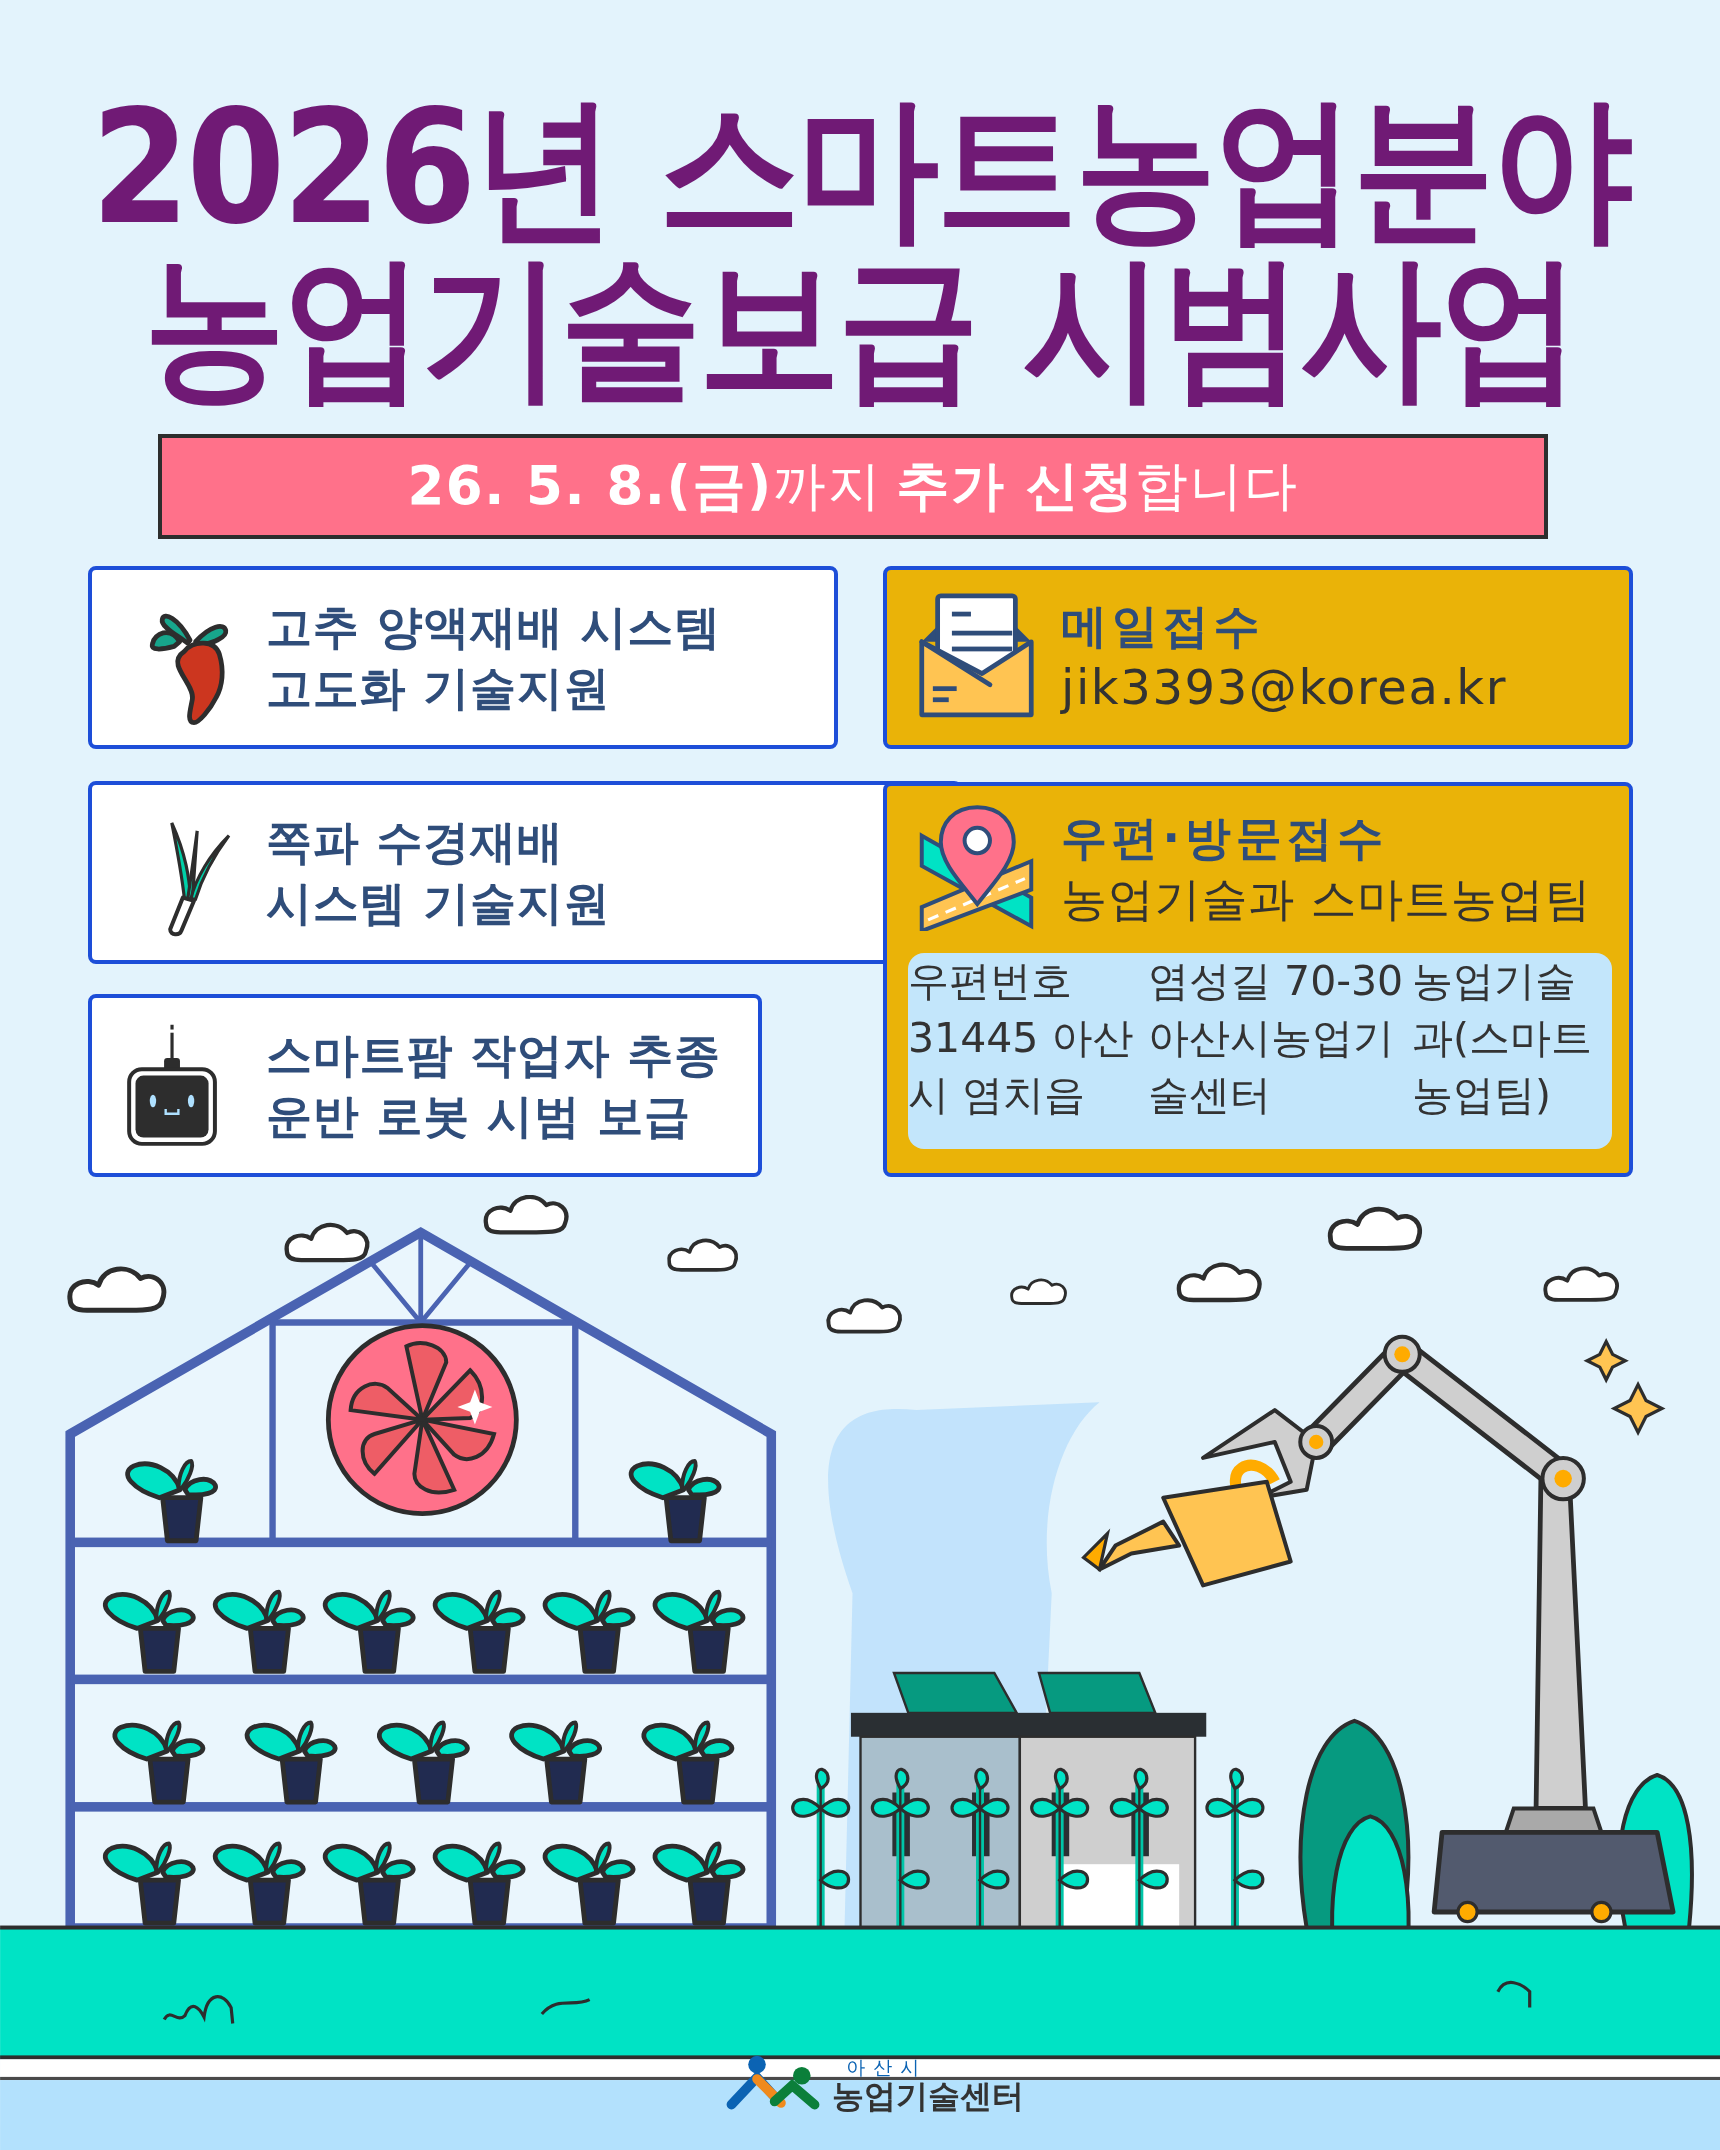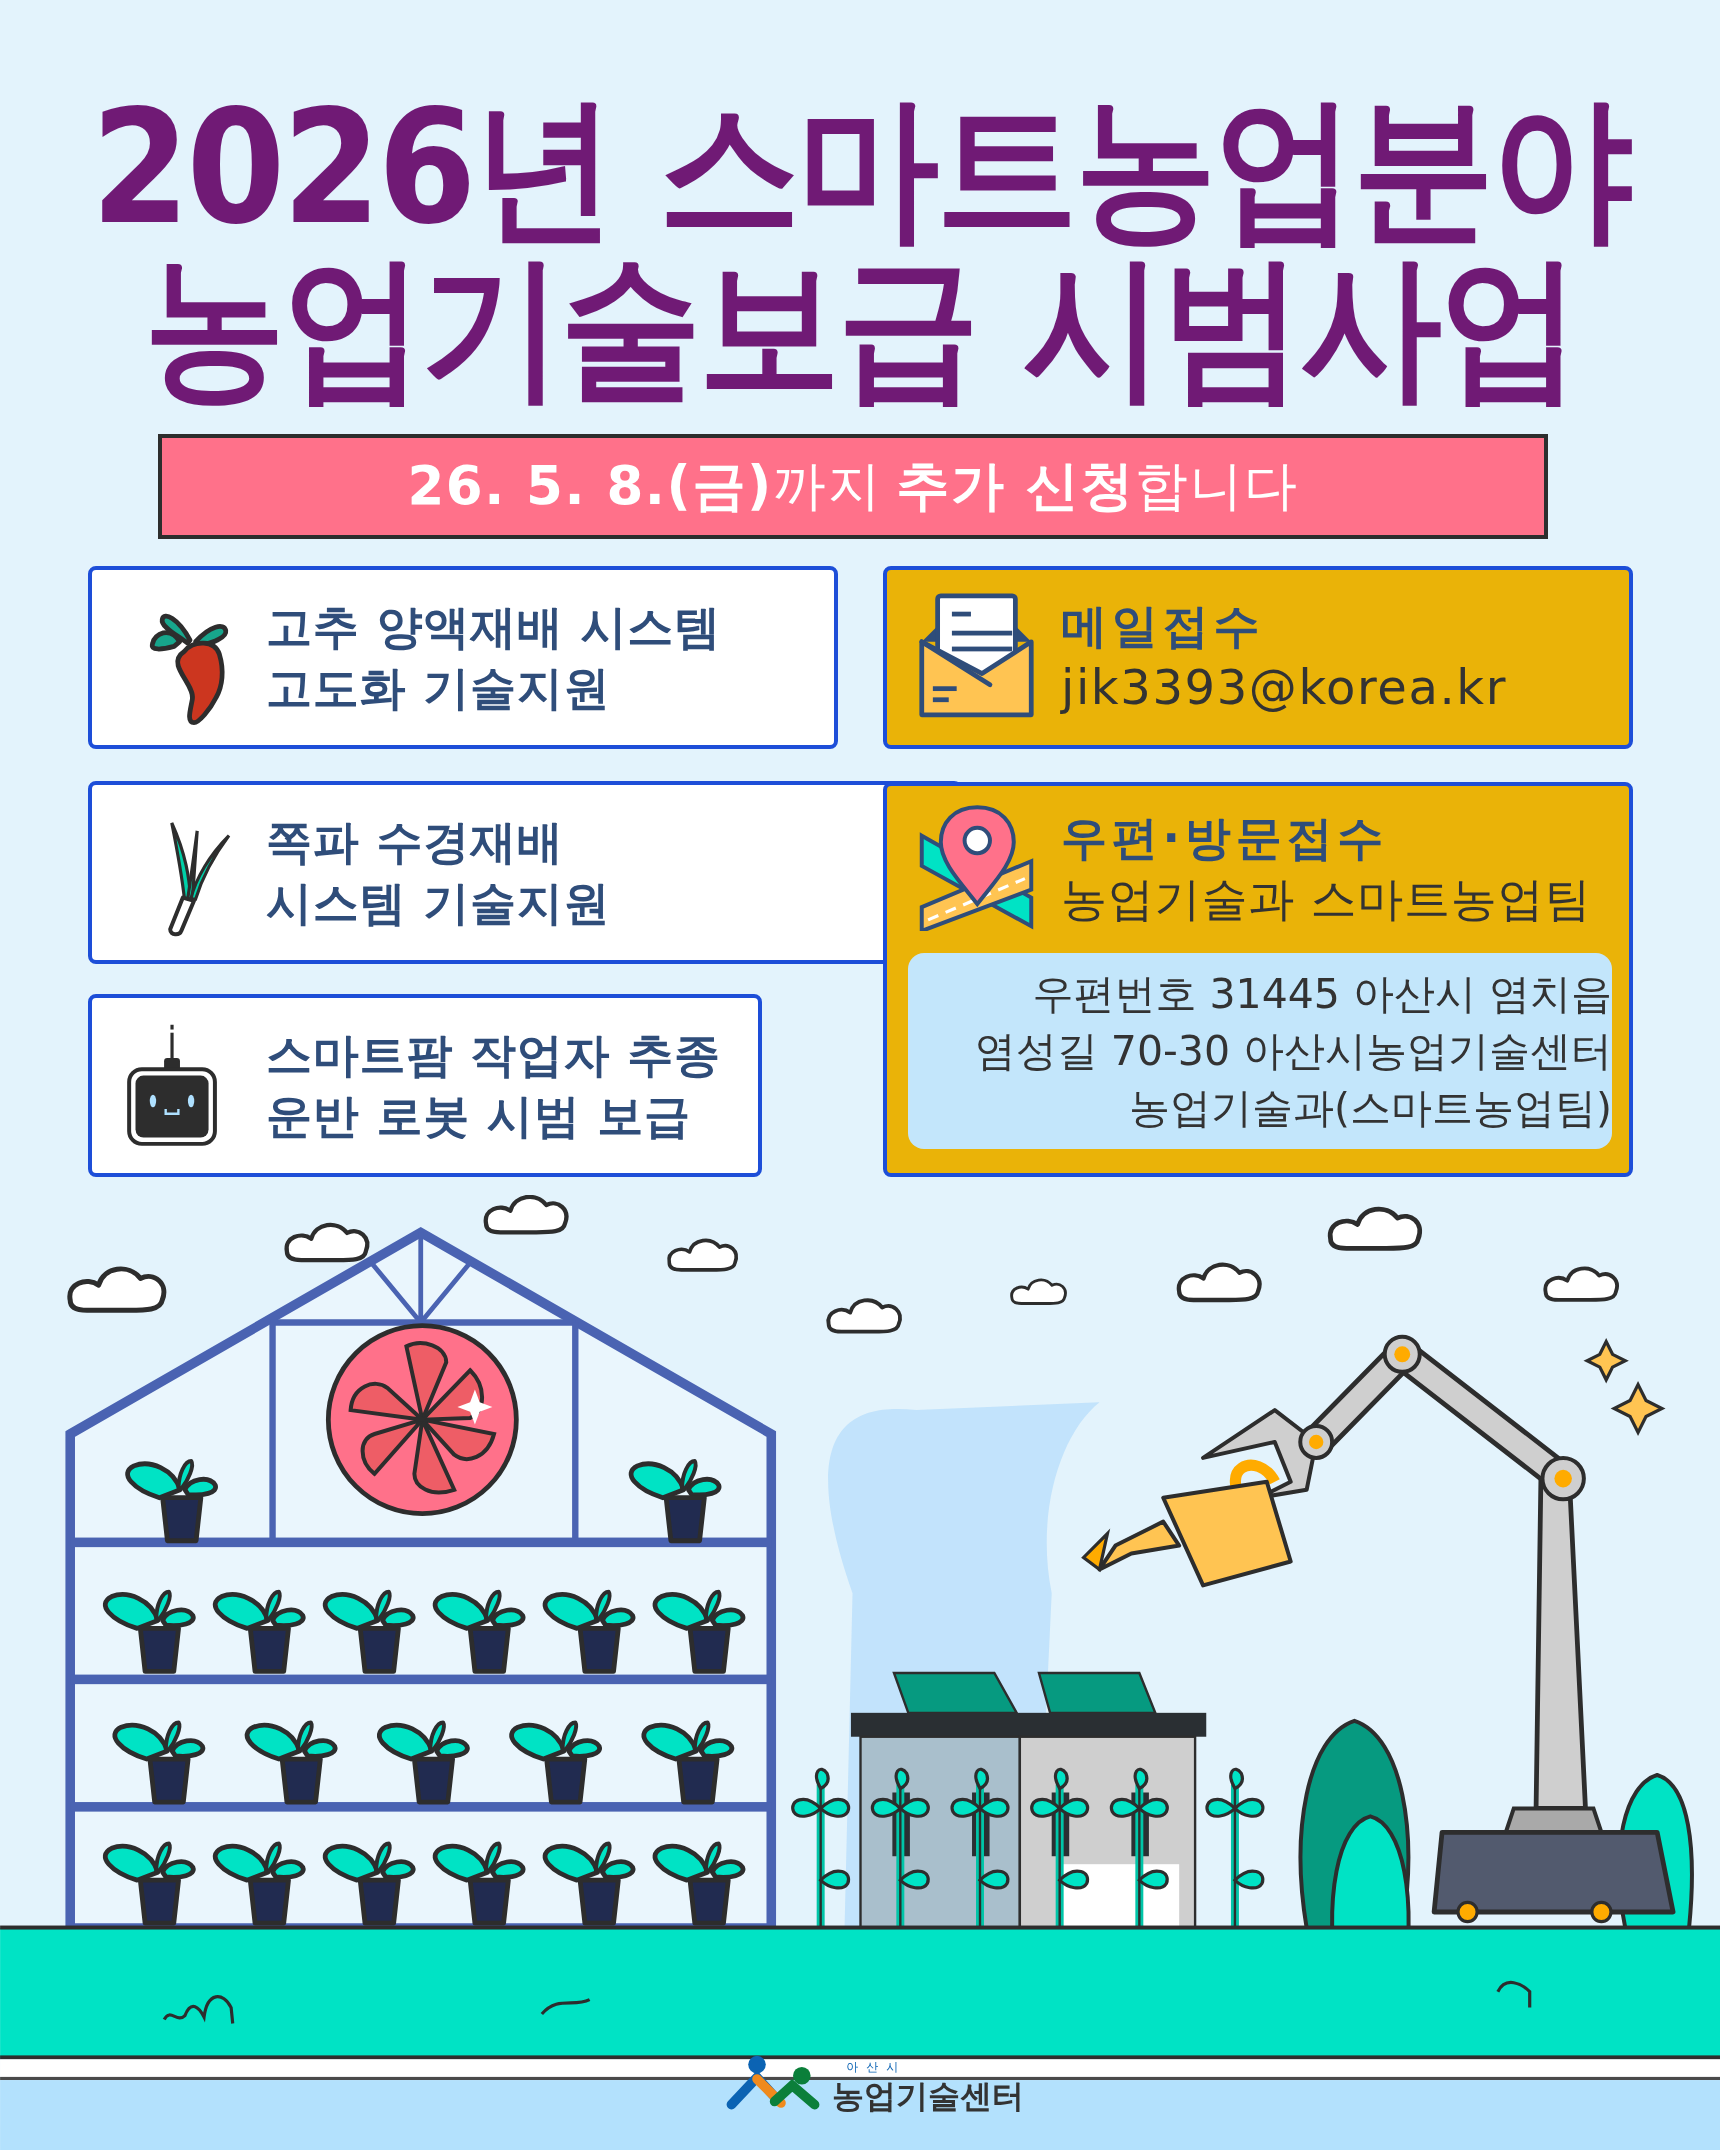--- a/index.html
+++ b/index.html
@@ -46,33 +46,33 @@
   .c1 { left: 88px; top: 566px; width: 750px; height: 183px; }
   .c2 { left: 88px; top: 781px; width: 874px; height: 183px; }
   .c3 { left: 88px; top: 994px; width: 674px; height: 183px; }
   .c4 { left: 883px; top: 566px; width: 750px; height: 183px; }
   .c5 { left: 883px; top: 782px; width: 750px; height: 395px; }
 
   .addr {
     position: absolute; left: 21px; top: 167px; width: 704px; height: 196px;
     background: #c3e6fb; border-radius: 16px;
     color: #333; font-size: 41px; line-height: 57px;
-    text-align: right; display: flex; flex-direction: column; justify-content: center;
+    text-align: left; display: flex; flex-direction: row; justify-content: center;
   }
 
   
   .scene { position: absolute; left: 0; top: 1195px; width: 1721px; height: 956px; }
 
   
   .logo {
     position: absolute; left: 725px; top: 2055px; height: 64px;
     display: flex; align-items: center; gap: 11px;
   }
   .logo .lt { display: flex; flex-direction: column; }
-  .logo .small { color: #0b63b3; font-size: 12px; letter-spacing: 8px; line-height: 17.5px; margin-left: 14.3px;}
+  .logo .small { color: #0b63b3; font-size: 19px; letter-spacing: 8px; line-height: 17.5px; margin-left: 14.3px;}
   .logo .big { color: #333; font-size: 32px; font-weight: bold; line-height: 38px; }
 </style>
 </head>
 <body>
 
 <div class="poster">
 
   <h1 class="title">
     <span class="line">2026년 스마트농업분야</span>
     <span class="line">농업기술보급 시범사업</span>

